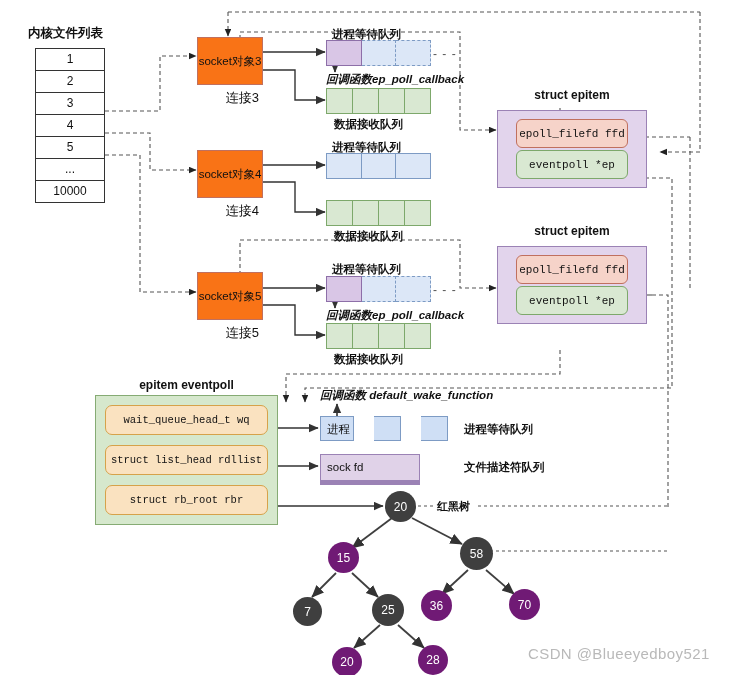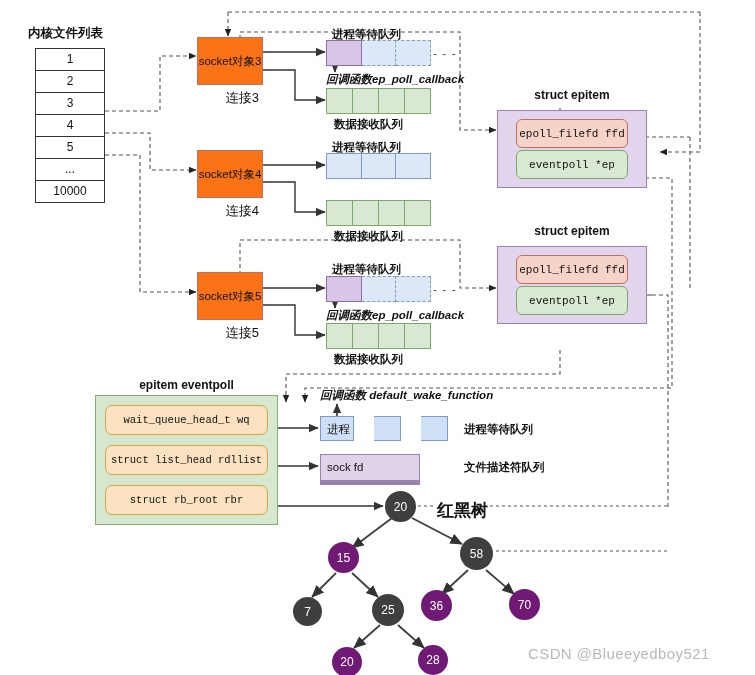--- a/index.html
+++ b/index.html
@@ -81,21 +81,21 @@
   .lq-txt.cn{font-weight:normal;}
 
   
   .node{
     position:absolute;border-radius:50%;display:flex;align-items:center;justify-content:center;
     color:#fff;font-size:12px;
   }
   .n-black{background:#3f3f3f;}
   .n-red{background:#701a75;}
 
-  .rbt-label{font-size:17px;font-weight:bold;color:#111;}
+  .rbt-label{font-size:11px;font-weight:bold;color:#111;}
 
   .watermark{
     left:528px;top:645px;font-size:15px;color:#b9b9b9;letter-spacing:.4px;
   }
 </style>
 </head>
 <body>
 
 <div id="stage">
 

